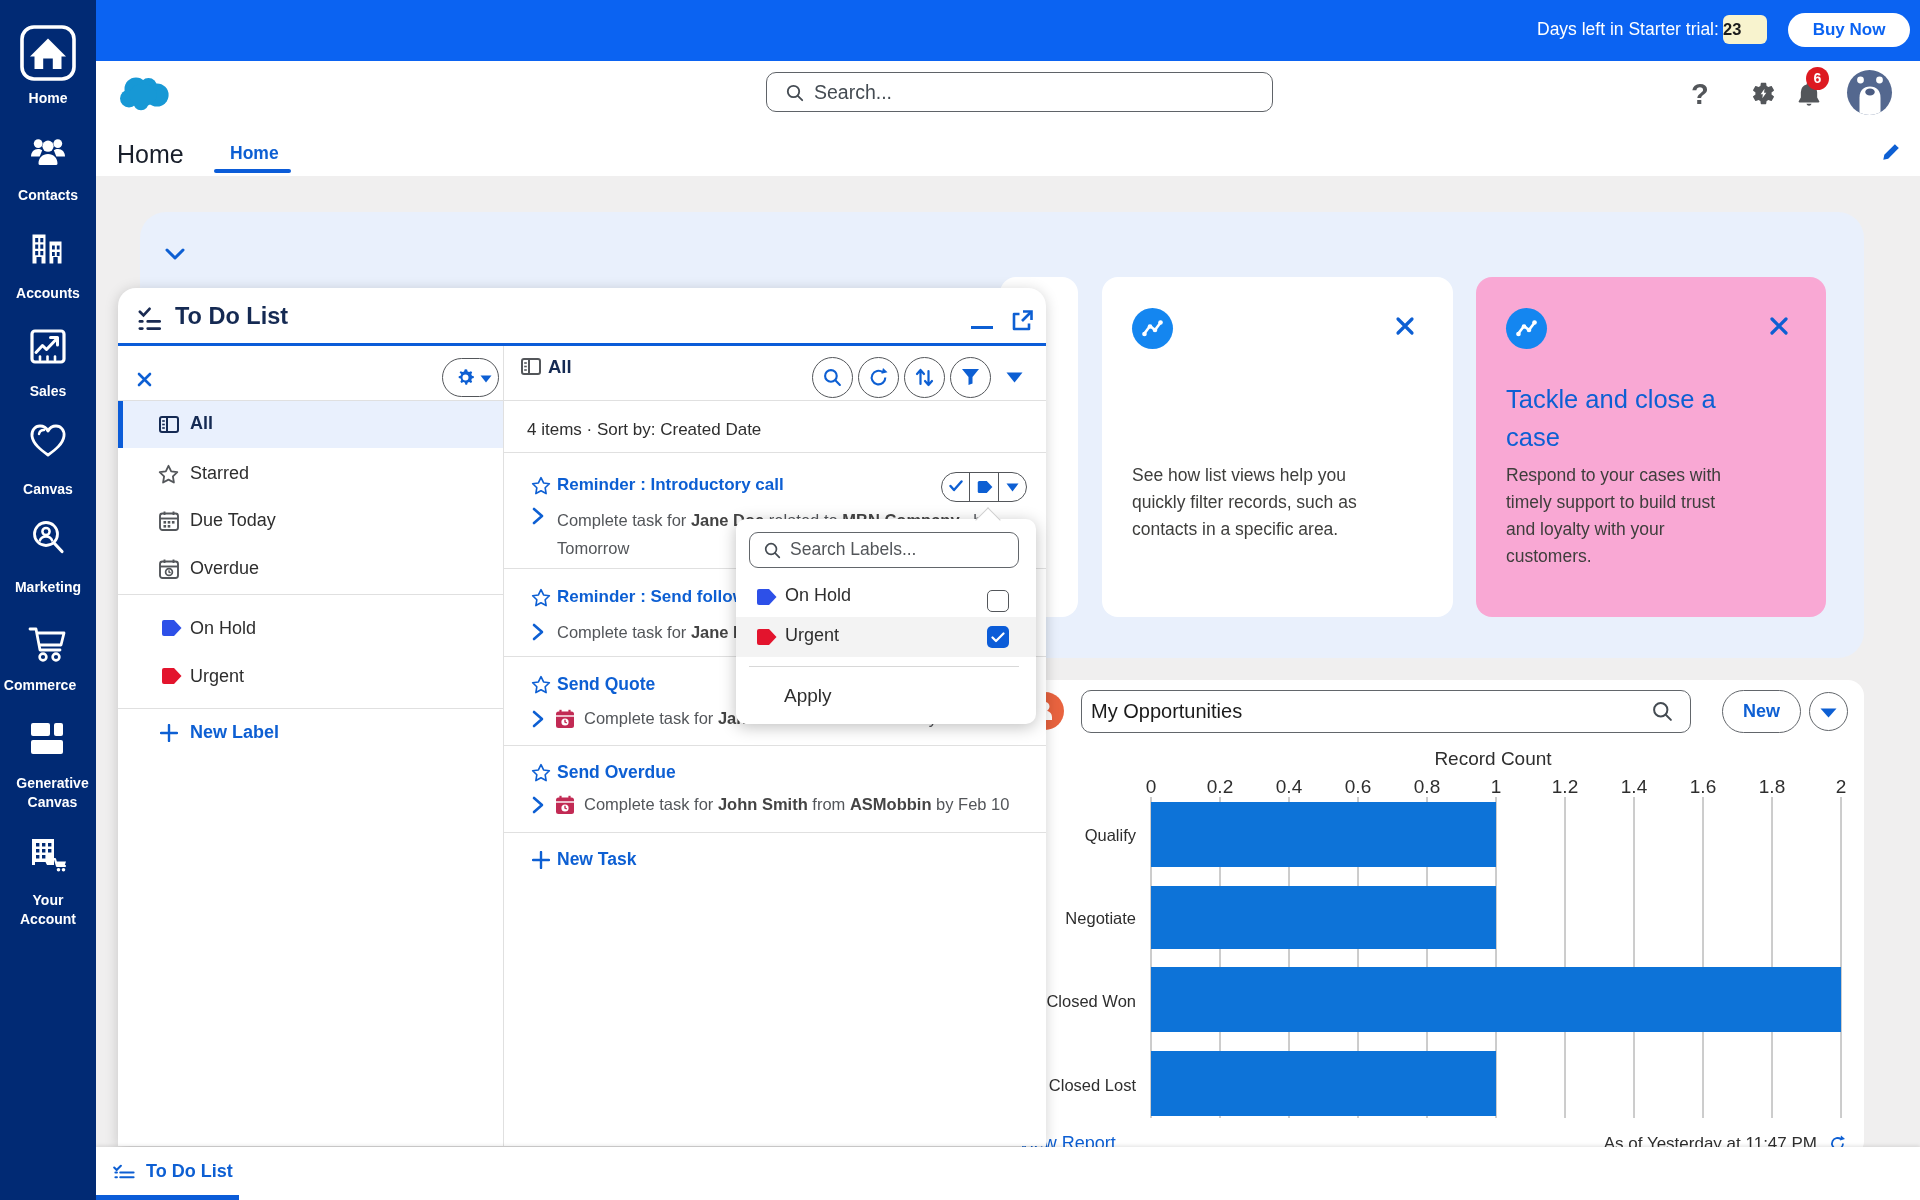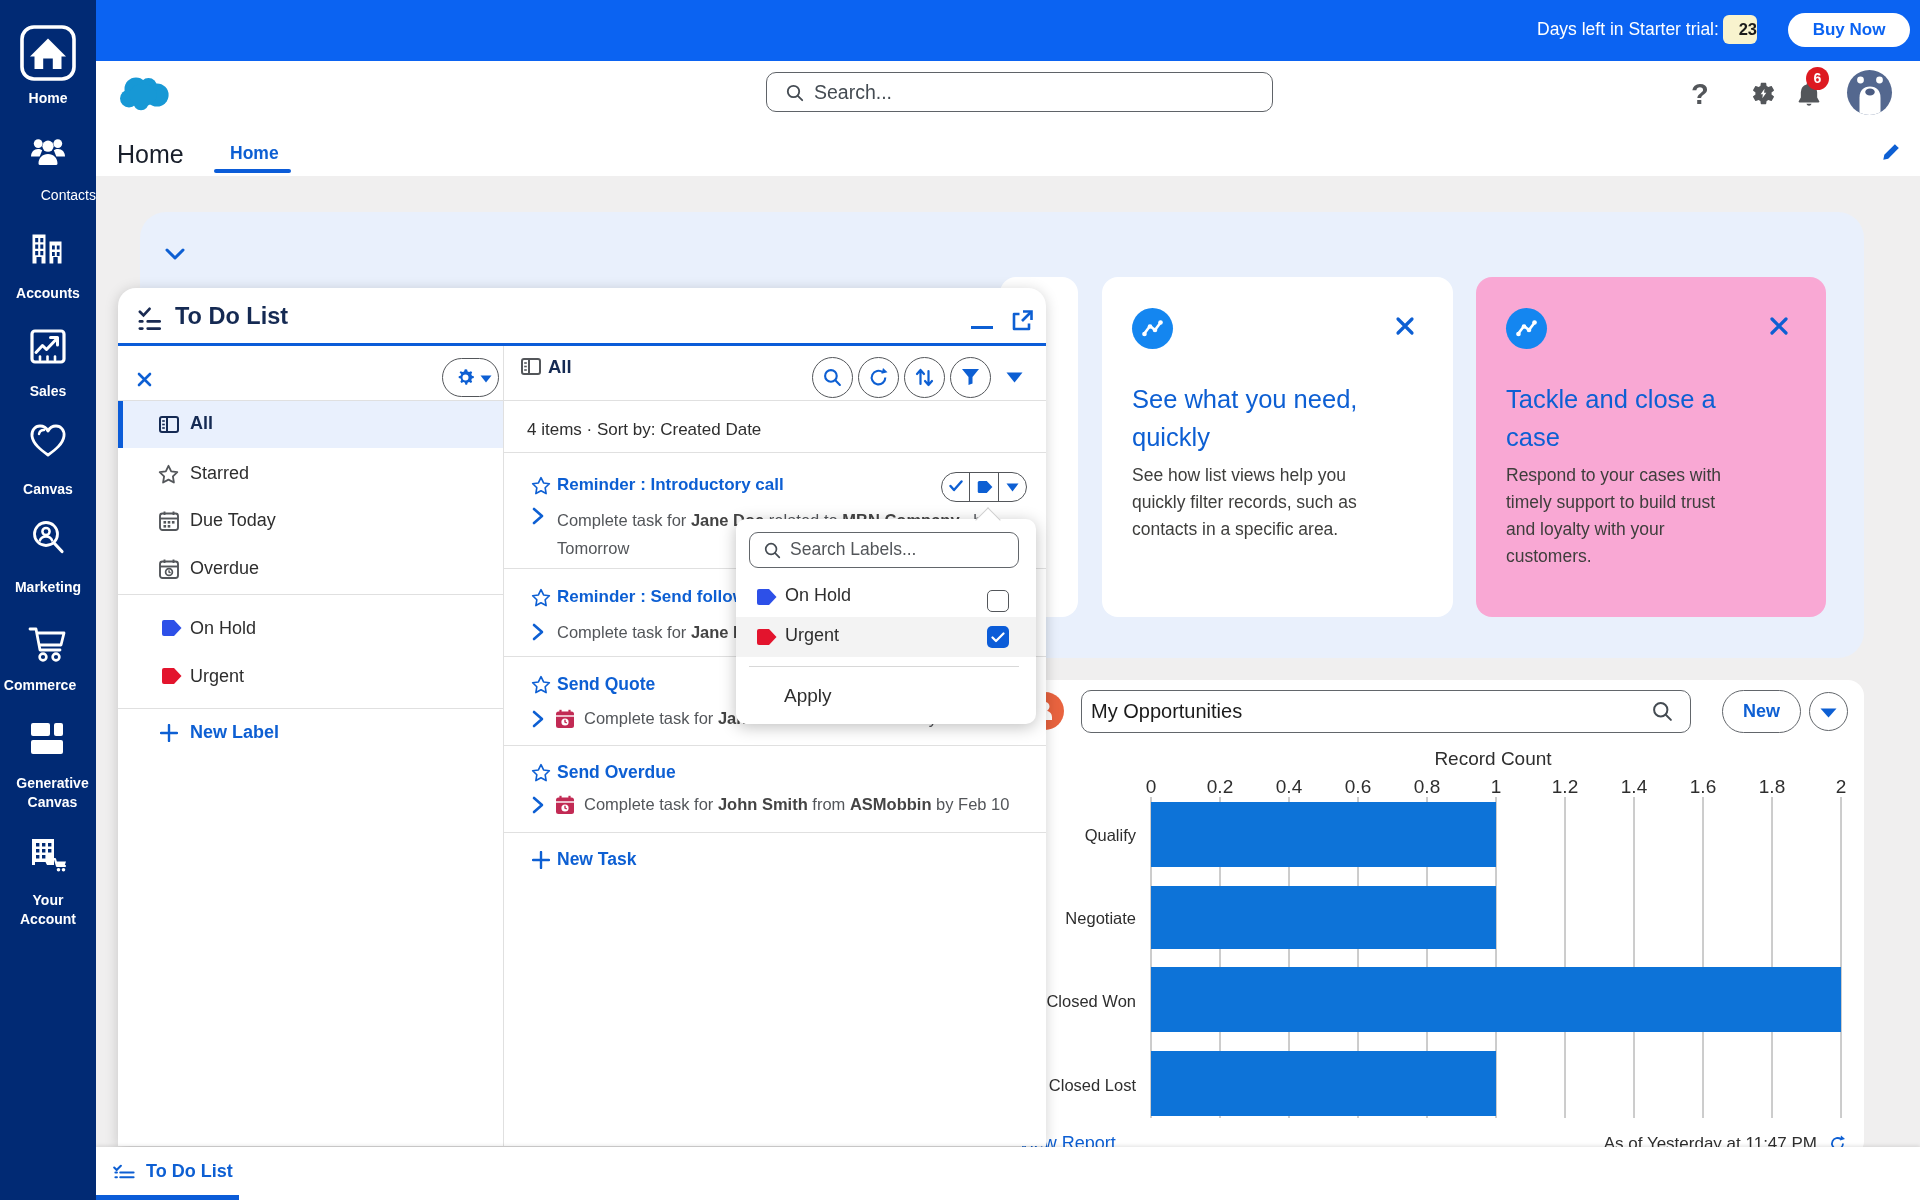--- a/index.html
+++ b/index.html
@@ -6,21 +6,21 @@
 html,body{width:1920px;height:1200px;overflow:hidden;background:#f0efef;font-family:"Liberation Sans",sans-serif;-webkit-font-smoothing:antialiased}
 .a{position:absolute}
 .navy{color:#112b52}
 svg{display:block}
 </style>
 </head>
 <body>
 
 <div class="a" style="left:96px;top:0;width:1824px;height:61px;background:#0b63f2;z-index:5"></div>
 <div class="a" style="left:1537px;top:19px;color:#fff;font-size:17.5px;font-weight:500;z-index:6">Days left in Starter trial:</div>
-<div class="a" style="left:1723px;top:15px;width:34px;height:29px;background:#f8f3ce;border-radius:6px;color:#1b1b1b;font-size:16.5px;font-weight:600;text-align:right;line-height:29px;z-index:6">23</div>
+<div class="a" style="left:1723px;top:15px;width:44px;height:29px;background:#f8f3ce;border-radius:6px;color:#1b1b1b;font-size:16.5px;font-weight:600;text-align:left;line-height:29px;z-index:6">23</div>
 <div class="a" style="left:1788px;top:13px;width:122px;height:34px;background:#fff;border-radius:17px;color:#0b63f2;font-size:17px;font-weight:700;text-align:center;line-height:34px;z-index:6">Buy Now</div>
 
 <div class="a" style="left:96px;top:61px;width:1824px;height:115px;background:#fff;z-index:5"></div>
 
 <svg class="a" style="left:119px;top:75px;z-index:6" width="50" height="36" viewBox="0 0 50 36">
   <g fill="#1798d5">
     <circle cx="17" cy="14" r="11.5"></circle>
     <circle cx="29.5" cy="11.5" r="8.5"></circle>
     <circle cx="38" cy="20" r="11.6"></circle>
     <circle cx="10" cy="23.5" r="9"></circle>
@@ -75,21 +75,20 @@
   <svg class="a" style="left:40px;top:43px" width="21" height="17" viewBox="0 0 21 17">
       <path d="M2 14 L8 6 L13 10 L19 2" fill="none" stroke="#fff" stroke-width="2.6" stroke-linecap="round" stroke-linejoin="round"></path>
       <circle cx="2.5" cy="14" r="2.3" fill="#fff"></circle>
       <circle cx="8" cy="6.5" r="2.3" fill="#fff"></circle>
       <circle cx="13" cy="10" r="2.3" fill="#fff"></circle>
       <circle cx="18.5" cy="2.5" r="2.3" fill="#fff"></circle>
     </svg>
   <svg class="a" style="left:293px;top:39px" width="20" height="20" viewBox="0 0 20 20">
       <path d="M3 3 L17 17 M17 3 L3 17" stroke="#0d5fd3" stroke-width="3.2" stroke-linecap="round"></path>
     </svg>
-  <div class="a" style="left:30px;top:103px;font-size:25.5px;color:#0d5fd3;line-height:38px">See what you need,<br>quickly</div>
   <div class="a" style="left:30px;top:185px;font-size:17.5px;color:#3e3e3c;line-height:27px">See how list views help you<br>quickly filter records, such as<br>contacts in a specific area.</div>
 </div>
 
 <div class="a" style="left:1476px;top:277px;width:350px;height:340px;background:#f9a8d4;border-radius:16px;z-index:2">
   <div class="a" style="left:30px;top:31px;width:41px;height:41px;border-radius:50%;background:#1486f0"></div>
   <svg class="a" style="left:40px;top:43px" width="21" height="17" viewBox="0 0 21 17">
       <path d="M2 14 L8 6 L13 10 L19 2" fill="none" stroke="#fff" stroke-width="2.6" stroke-linecap="round" stroke-linejoin="round"></path>
       <circle cx="2.5" cy="14" r="2.3" fill="#fff"></circle>
       <circle cx="8" cy="6.5" r="2.3" fill="#fff"></circle>
       <circle cx="13" cy="10" r="2.3" fill="#fff"></circle>
@@ -178,21 +177,21 @@
   <svg class="a" style="left:30px;top:136px" width="36" height="30" viewBox="0 0 36 30">
     <g fill="#fff">
       <circle cx="8.2" cy="7.6" r="4.4"></circle>
       <path d="M1 20.5 c0-4.6 3-7.6 7-7.6 c1.6 0 3 .5 4.2 1.3 l-2.5 6.3 Z"></path>
       <circle cx="27.8" cy="7.6" r="4.4"></circle>
       <path d="M35 20.5 c0-4.6 -3-7.6 -7-7.6 c-1.6 0-3 .5-4.2 1.3 l2.5 6.3 Z"></path>
       <circle cx="18" cy="10.2" r="5.6"></circle>
       <path d="M8.5 27.5 c0-5.8 4-9.6 9.5-9.6 s9.5 3.8 9.5 9.6 a1.6 1.6 0 0 1 -1.6 1.6 l-15.8 0 a1.6 1.6 0 0 1 -1.6 -1.6 Z"></path>
     </g>
   </svg>
-  <div class="a" style="left:0;top:187px;width:96px;text-align:right;font-size:14px;font-weight:400">Contacts</div>
+  <div class="a" style="left:0;top:187px;width:96px;text-align:center;font-size:14px;font-weight:700">Contacts</div>
 
   <svg class="a" style="left:31px;top:232px" width="34" height="32" viewBox="0 0 34 32">
     <path fill="#fff" fill-rule="evenodd" d="M1.5 2.5 h13 v29 h-4 v-6.5 h-5 v6.5 h-4 Z M4.2 6 h3 v4.2 h-3Z M9.3 6 h3 v4.2 h-3Z M4.2 12.5 h3 v4.2 h-3Z M9.3 12.5 h3 v4.2 h-3Z M4.2 19 h3 v4.2 h-3Z M9.3 19 h3 v4.2 h-3Z"></path>
     <path fill="#fff" fill-rule="evenodd" d="M18.5 9.5 h12 v22 h-3.8 v-6.5 h-4.4 v6.5 h-3.8 Z M21 13.5 h2.8 v4 h-2.8Z M25.8 13.5 h2.8 v4 h-2.8Z M21 20 h2.8 v4 h-2.8Z M25.8 20 h2.8 v4 h-2.8Z"></path>
   </svg>
   <div class="a" style="left:0;top:285px;width:96px;text-align:center;font-size:14px;font-weight:700">Accounts</div>
 
   <svg class="a" style="left:30px;top:329px" width="36" height="35" viewBox="0 0 36 35">
     <rect x="2" y="2" width="32" height="31" rx="3" fill="none" stroke="#fff" stroke-width="3.2"></rect>
     <path d="M6 23.5 L12.5 16.5 L16.5 20.5 L27 9.5" fill="none" stroke="#fff" stroke-width="3" stroke-linecap="round" stroke-linejoin="round"></path>

